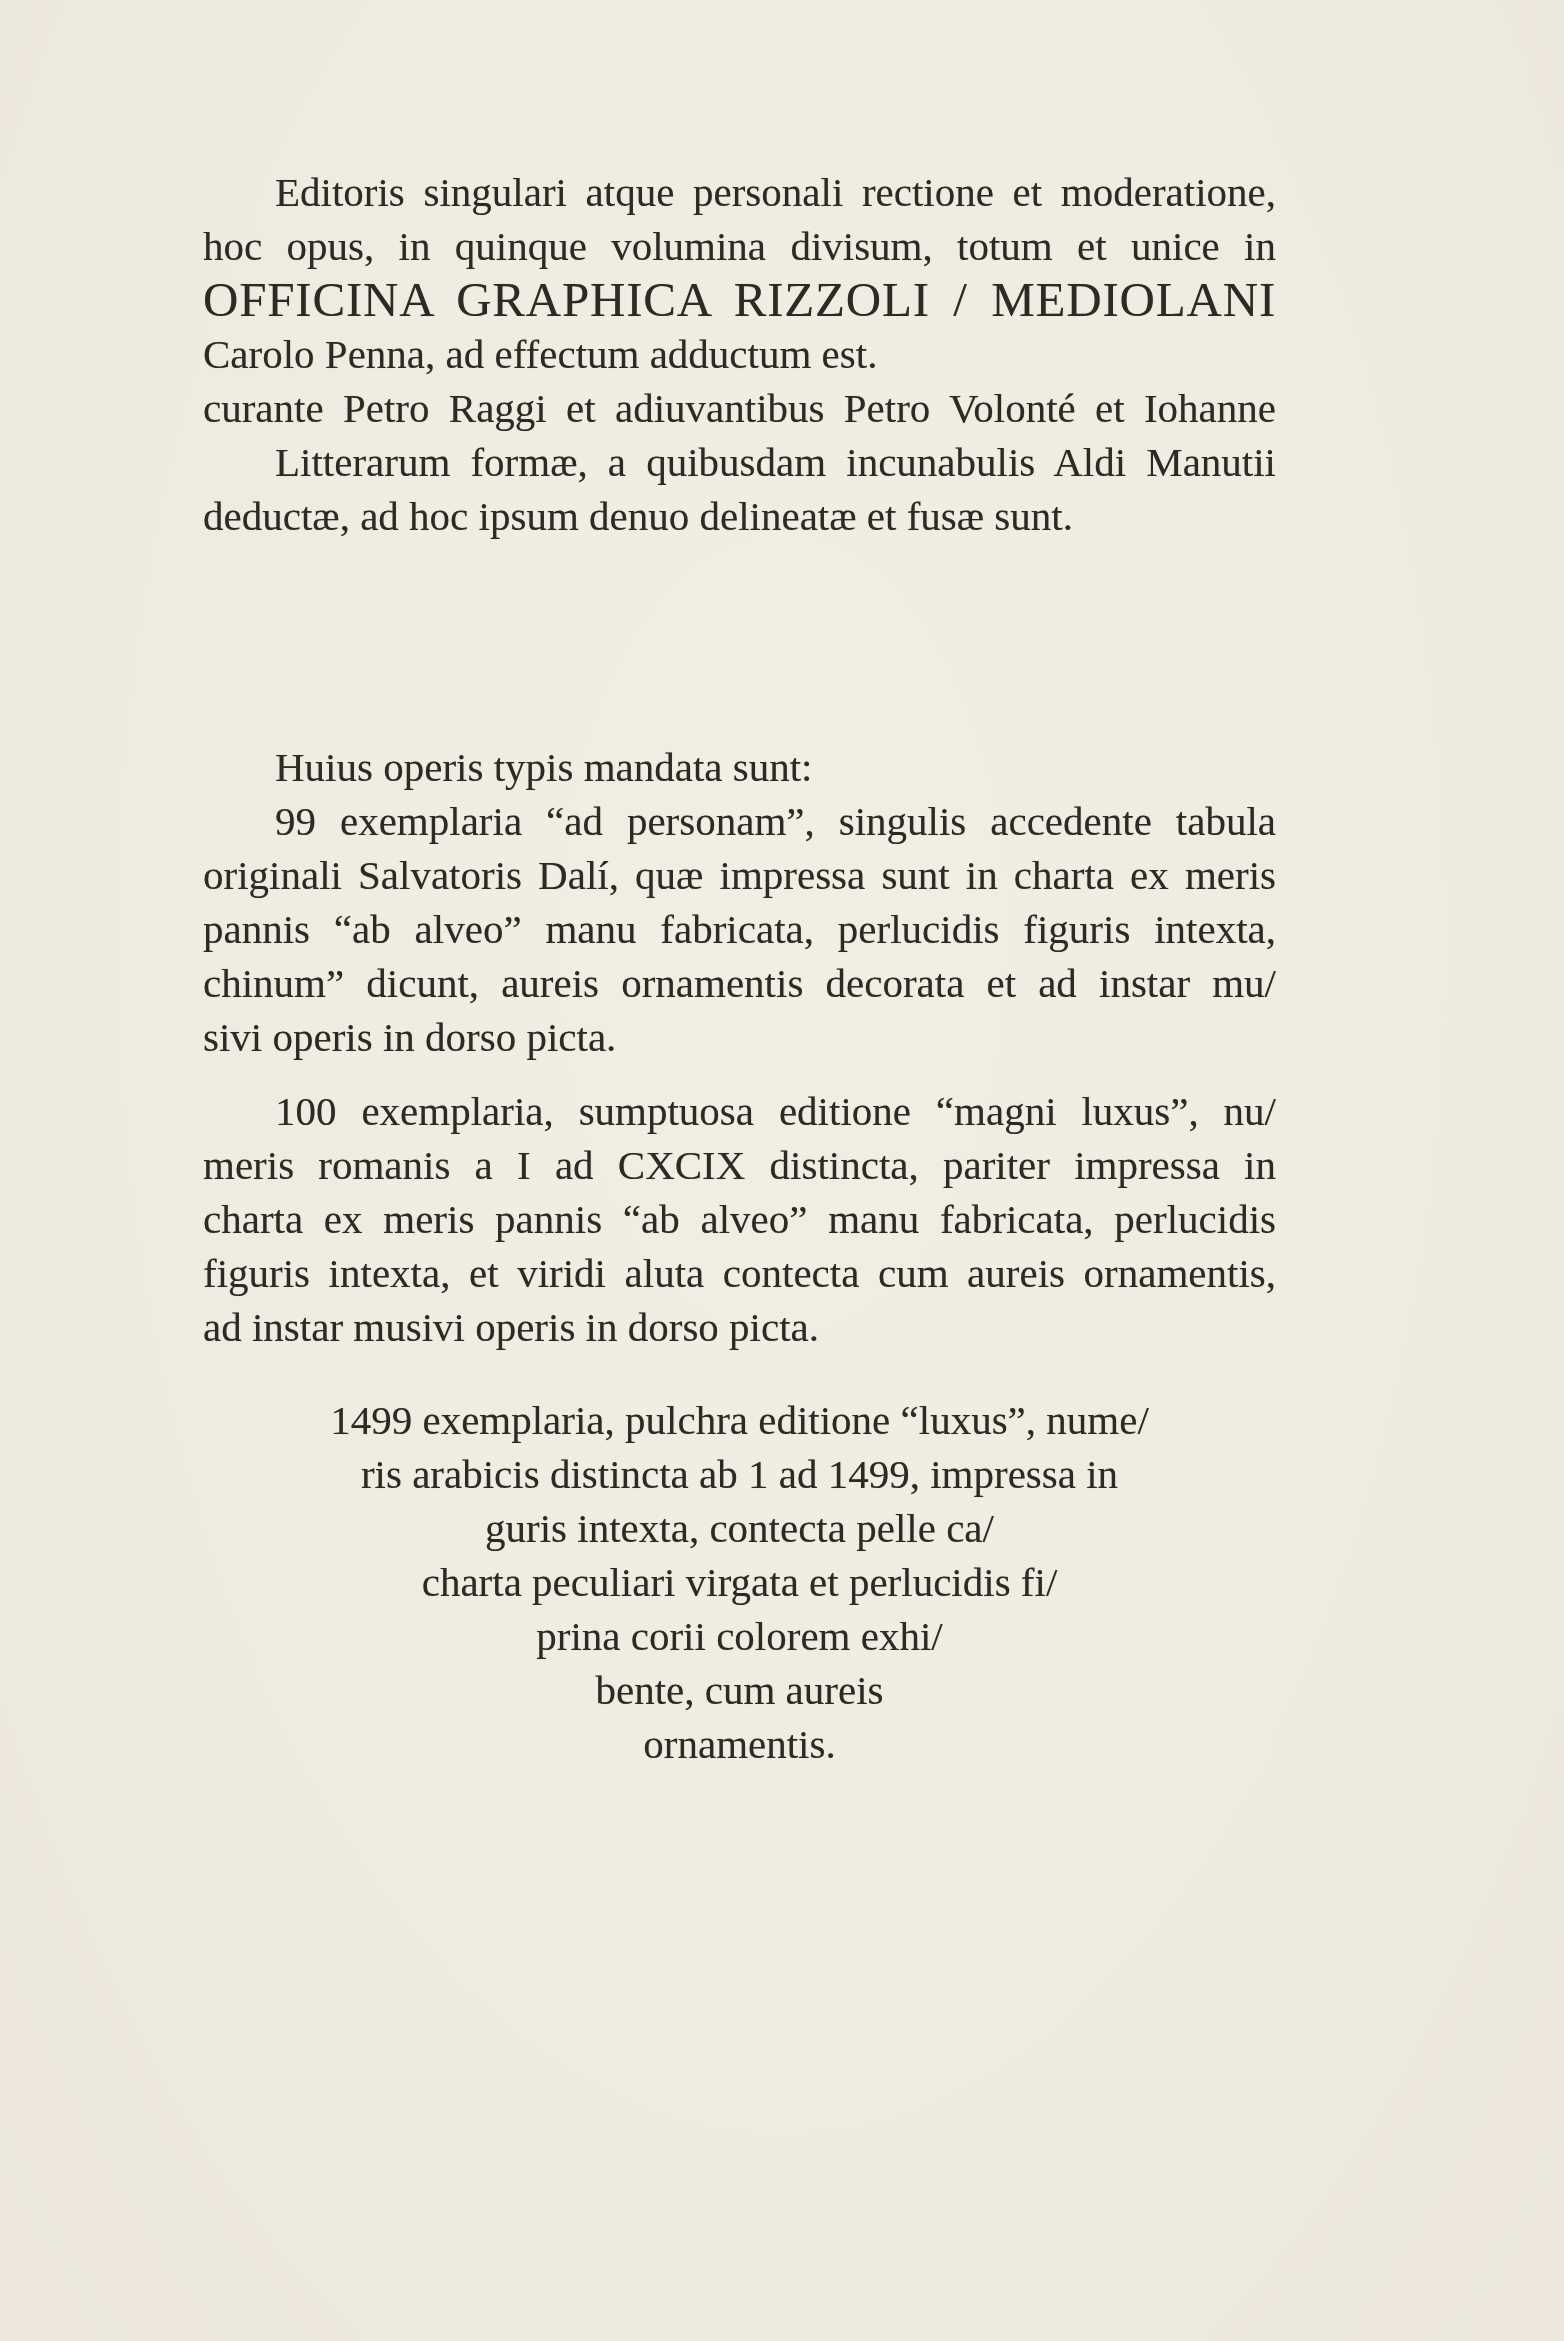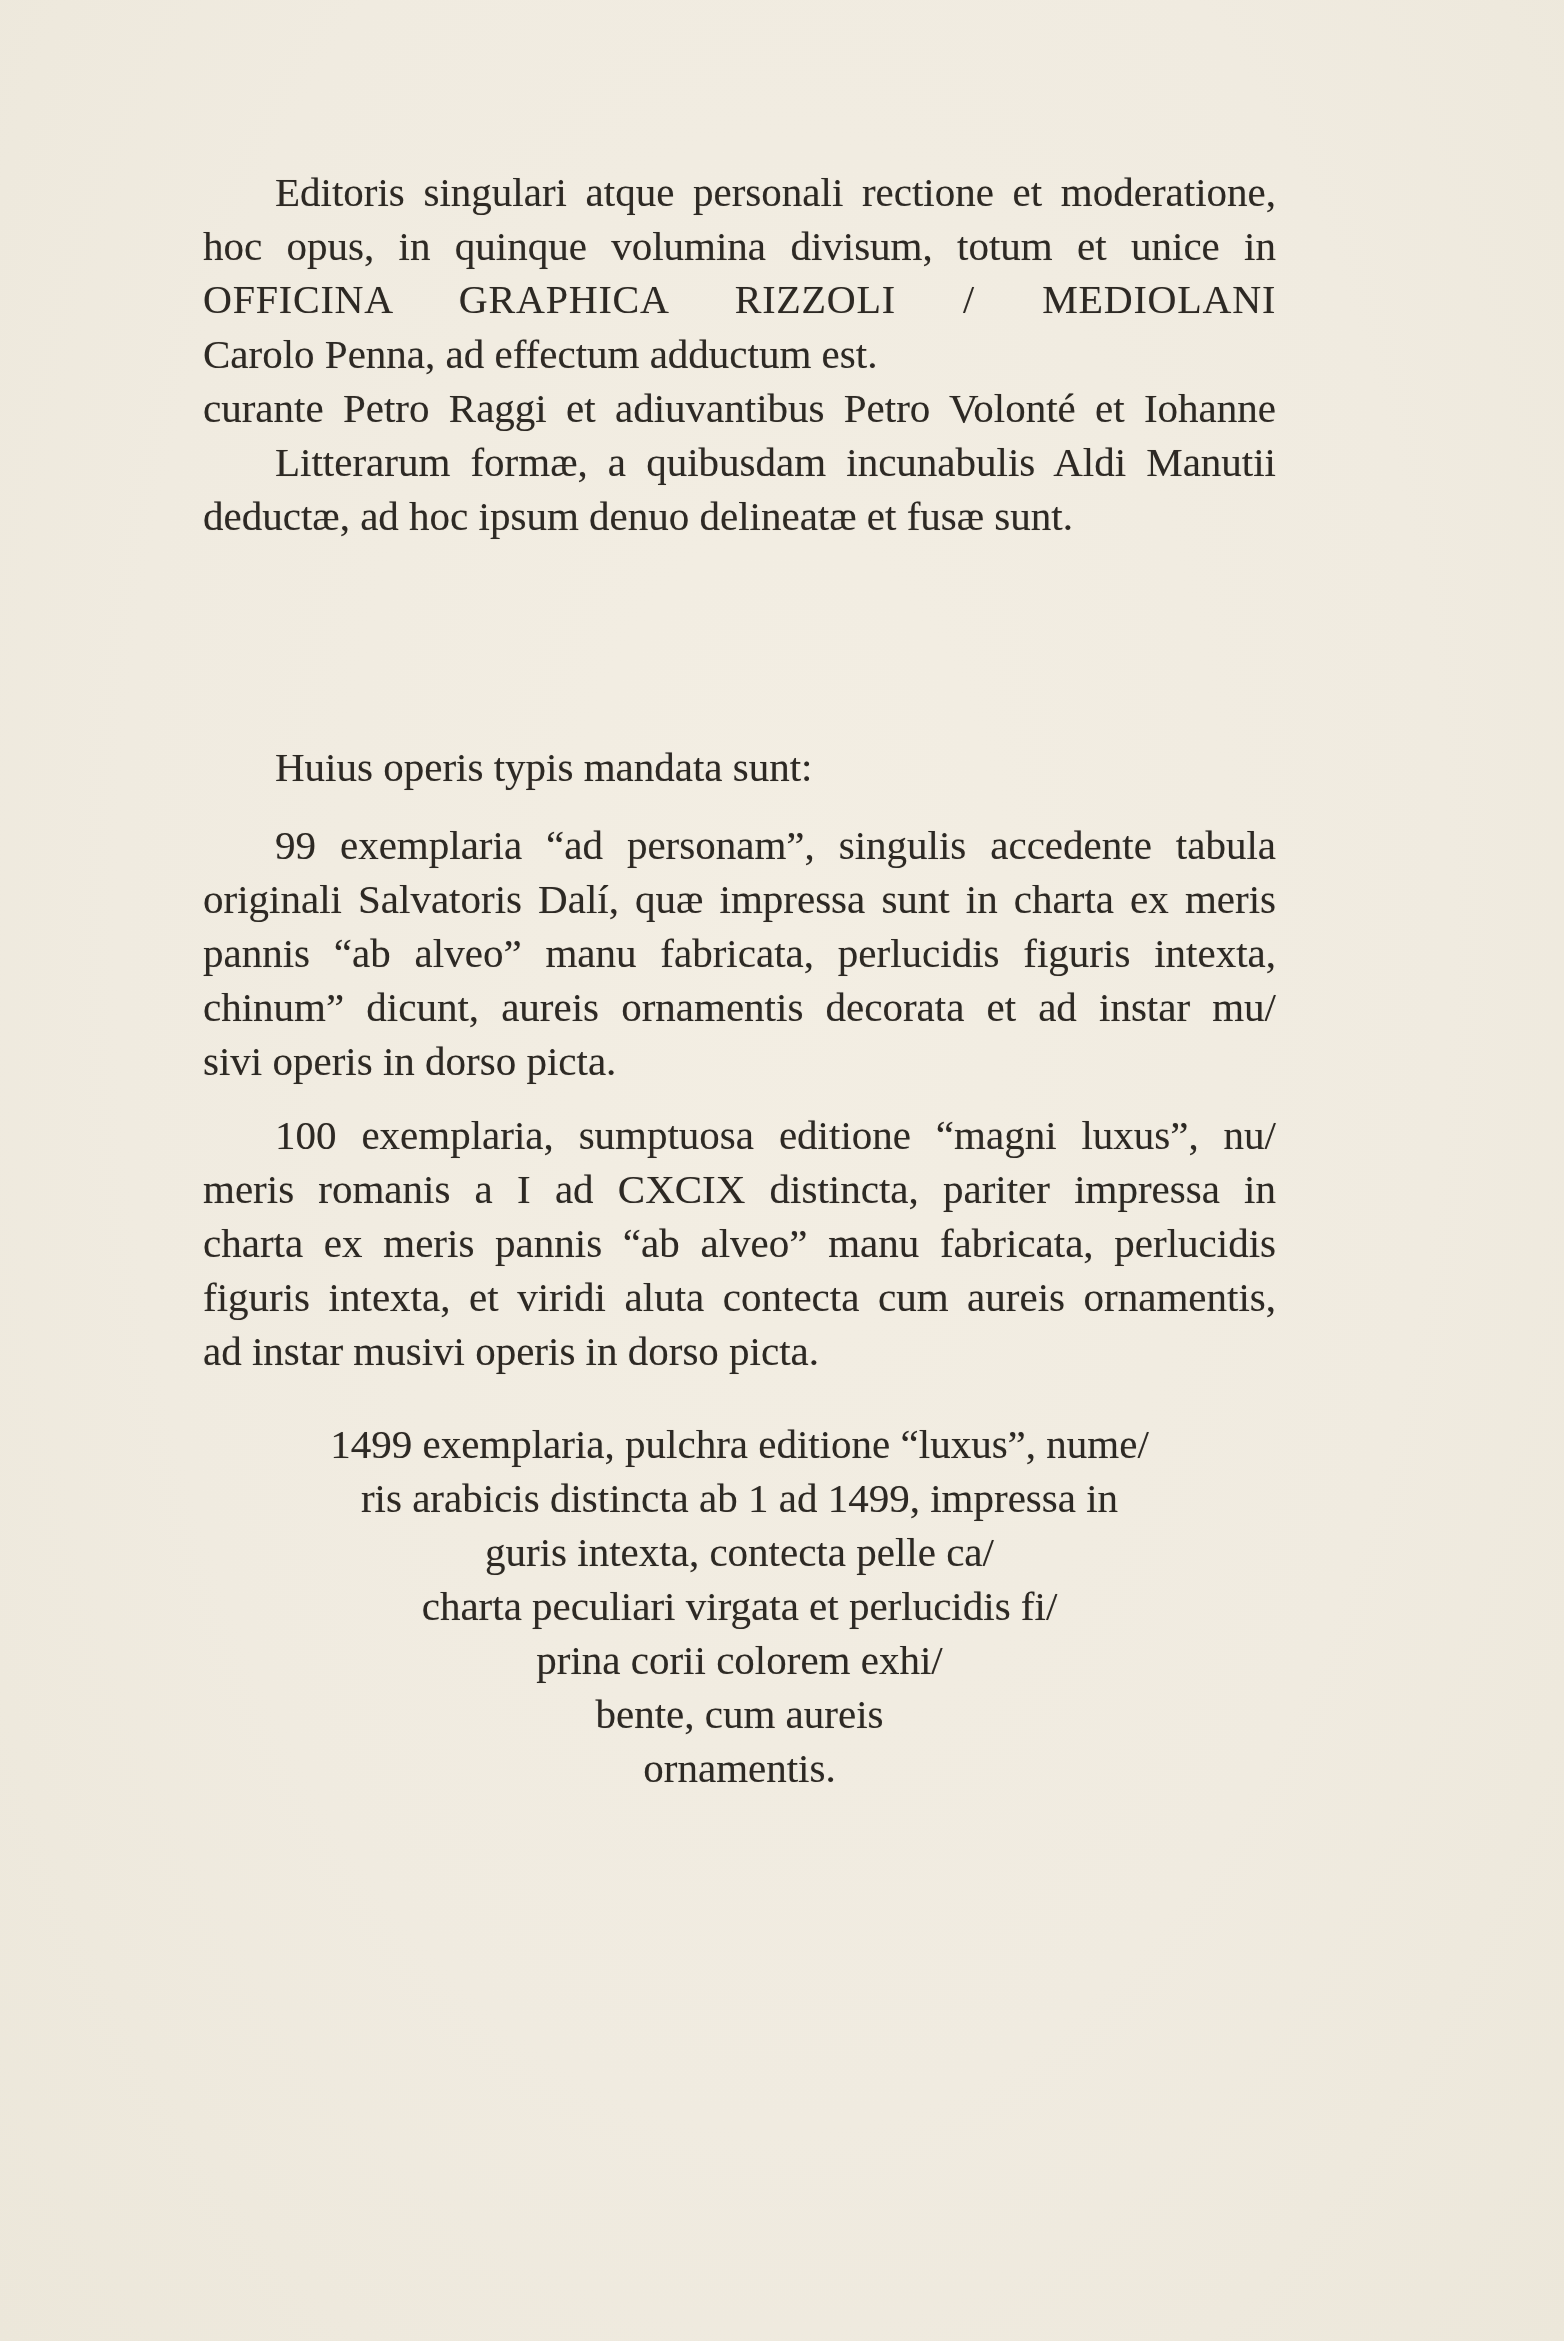--- a/index.html
+++ b/index.html
@@ -28,29 +28,29 @@
   }
   .para { margin: 0; }
   .line { display: block; white-space: nowrap; }
   .line.justify {
     white-space: normal;
     text-align: justify;
     text-align-last: justify;
   }
   .line.indent { text-indent: 72px; }
   .line.caps {
-    font-size: 40px;
+    font-size: 49px;
     letter-spacing: 0.8px;
   }
   .line.center {
     text-align: center;
     white-space: normal;
   }
   .para-heading      { margin-top: 197px; }
-  .para-edition99    { margin-top: 24px; }
+  .para-edition99    { }
   .para-edition199   { margin-top: 20px; }
   .para-edition1499  { margin-top: 39px; }
 </style>
 </head>
 <body>
 
 <div class="page">
   <div class="text-block">
 
     <p class="para para-production">

